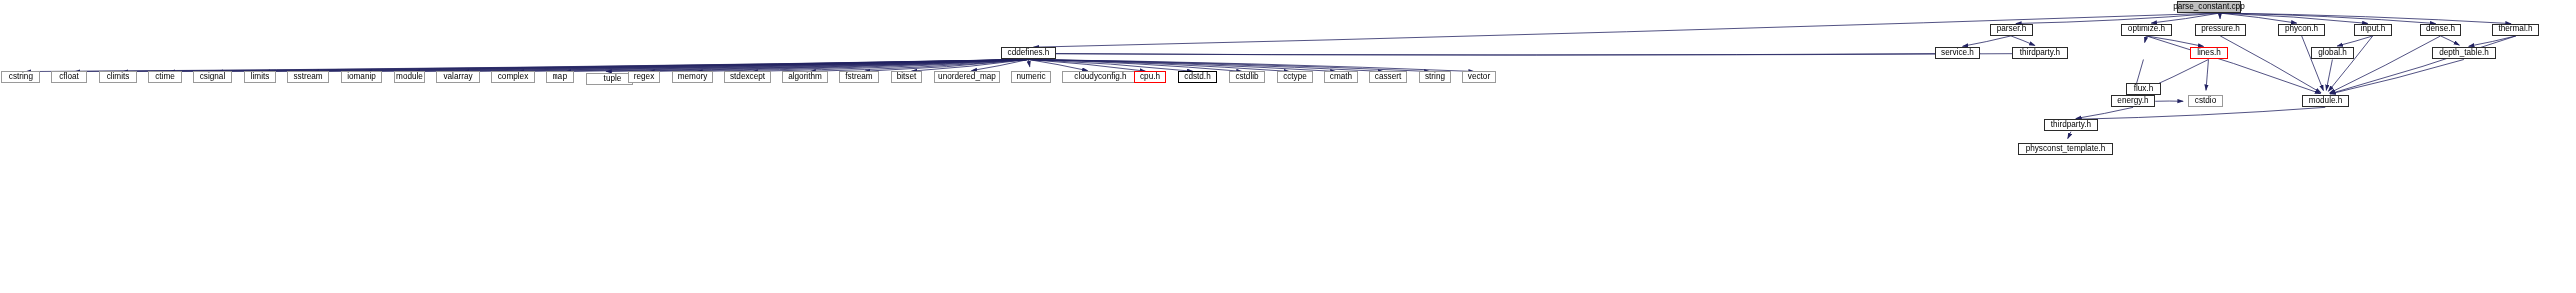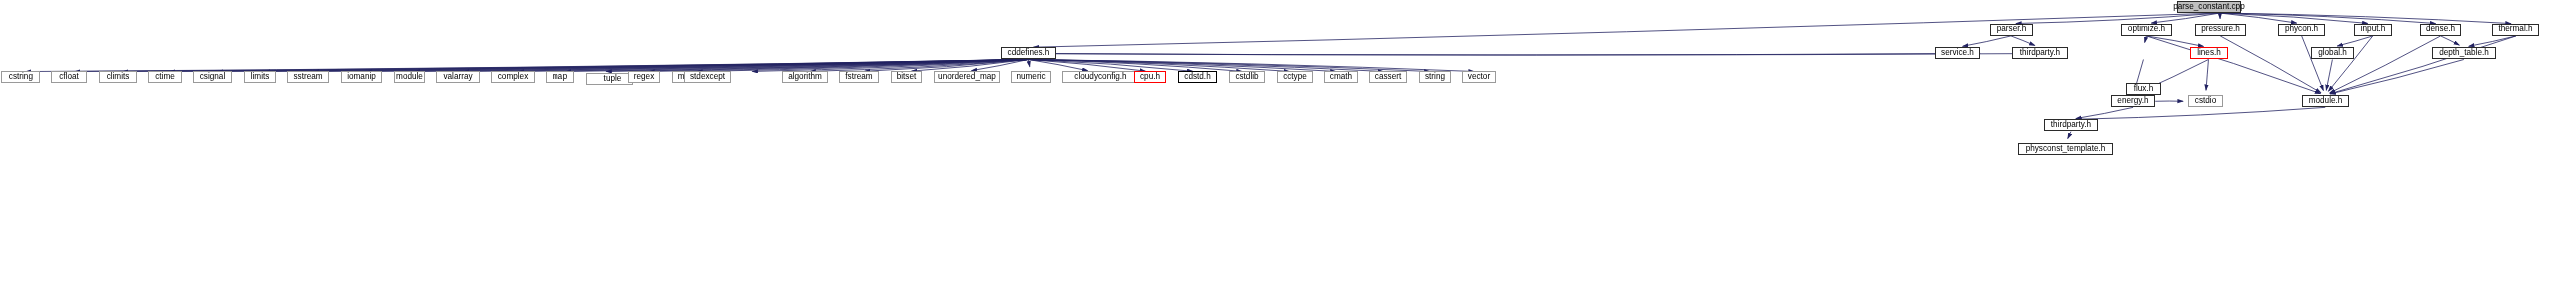--- a/index.html
+++ b/index.html
@@ -133,21 +133,21 @@
       <div class="node std" style="left: 244px; top: 71px; width: 32px;">limits</div>
       <div class="node std" style="left: 287px; top: 71px; width: 42px;">sstream</div>
       <div class="node std" style="left: 341px; top: 71px; width: 41px;">iomanip</div>
       <div class="node std" style="left: 394px; top: 71px; width: 31px;">module</div>
       <div class="node std" style="left: 436px; top: 71px; width: 44px;">valarray</div>
       <div class="node std" style="left: 491px; top: 71px; width: 44px;">complex</div>
       <div class="node std" style="left: 546px; top: 71px; width: 28px; font-family: Liberation Mono, monospace;">map</div>
       <div class="node std" style="left: 586px; top: 73px; width: 47px; padding-left: 6px;">tuple</div>
       <div class="node std" style="left: 628px; top: 71px; width: 32px;">regex</div>
       <div class="node std" style="left: 672px; top: 71px; width: 41px;">memory</div>
-      <div class="node std" style="left: 684px; top: 71px; width: 47px;">stdexcept</div>
+      <div class="node std" style="left: 724px; top: 71px; width: 47px;">stdexcept</div>
       <div class="node std" style="left: 782px; top: 71px; width: 46px;">algorithm</div>
       <div class="node std" style="left: 839px; top: 71px; width: 40px;">fstream</div>
       <div class="node std" style="left: 891px; top: 71px; width: 31px;">bitset</div>
       <div class="node std" style="left: 934px; top: 71px; width: 66px;">unordered_map</div>
       <div class="node std" style="left: 1011px; top: 71px; width: 40px;">numeric</div>
       <div class="node std" style="left: 1062px; top: 71px; width: 77px;">cloudyconfig.h</div>
       <div class="node red" style="left: 1134px; top: 71px; width: 32px;">cpu.h</div>
       <div class="node thick" style="left: 1178px; top: 71px; width: 39px;">cdstd.h</div>
       <div class="node std" style="left: 1229px; top: 71px; width: 36px;">cstdlib</div>
       <div class="node std" style="left: 1277px; top: 71px; width: 36px;">cctype</div>

